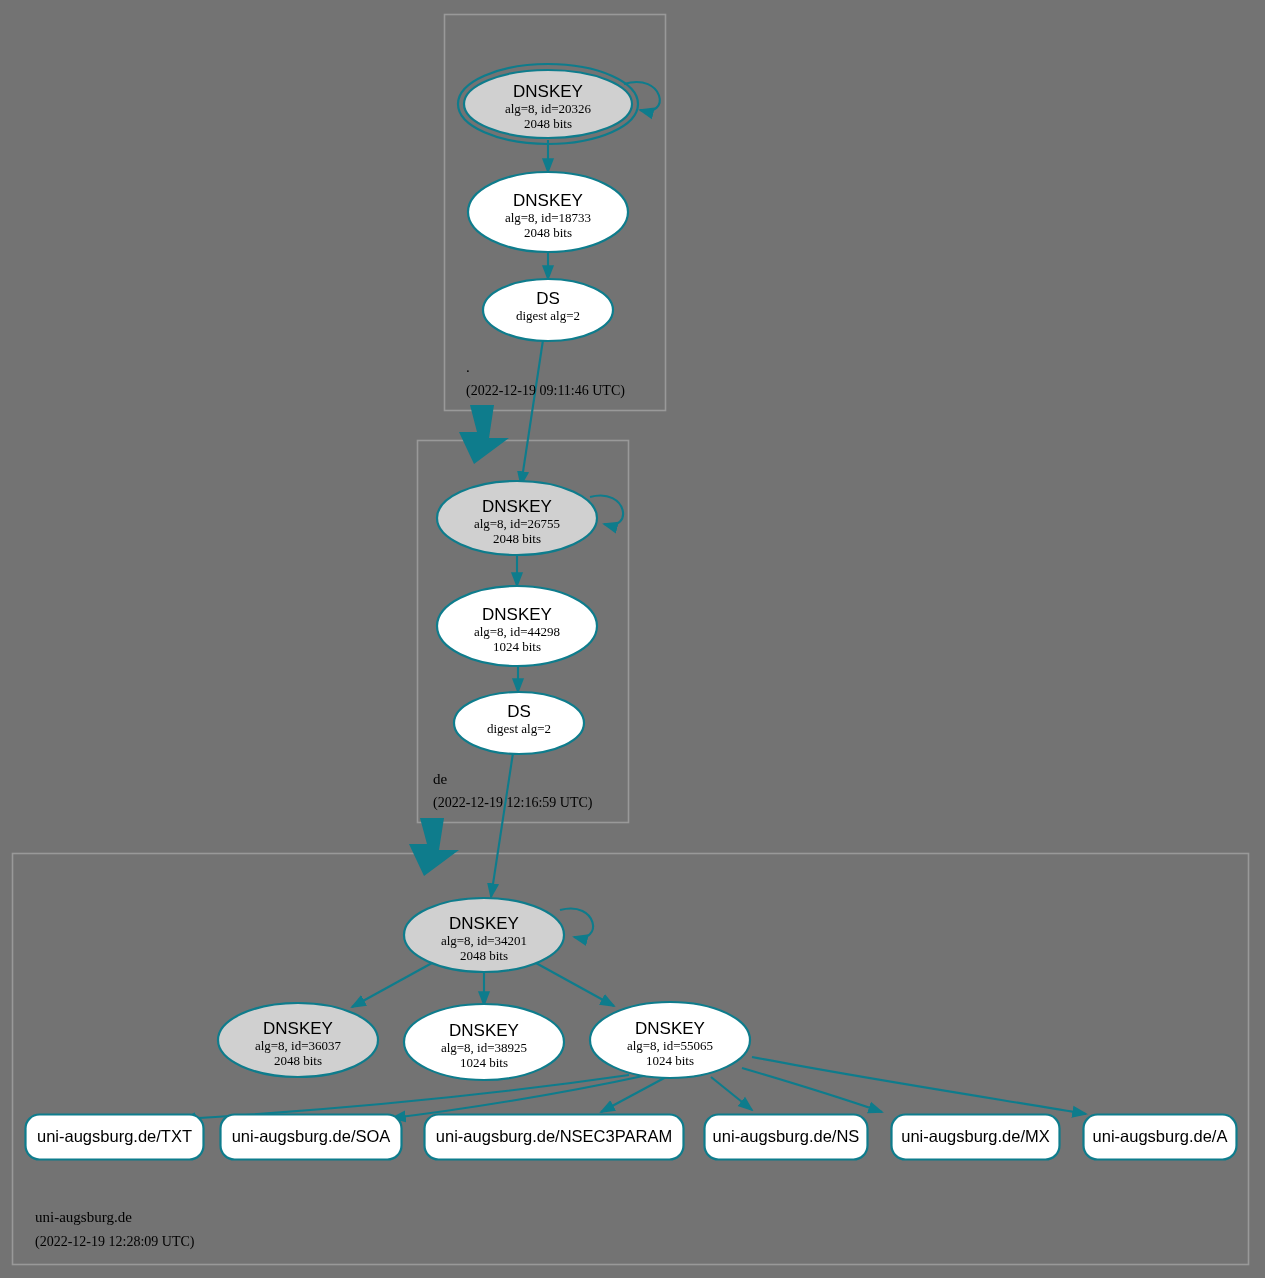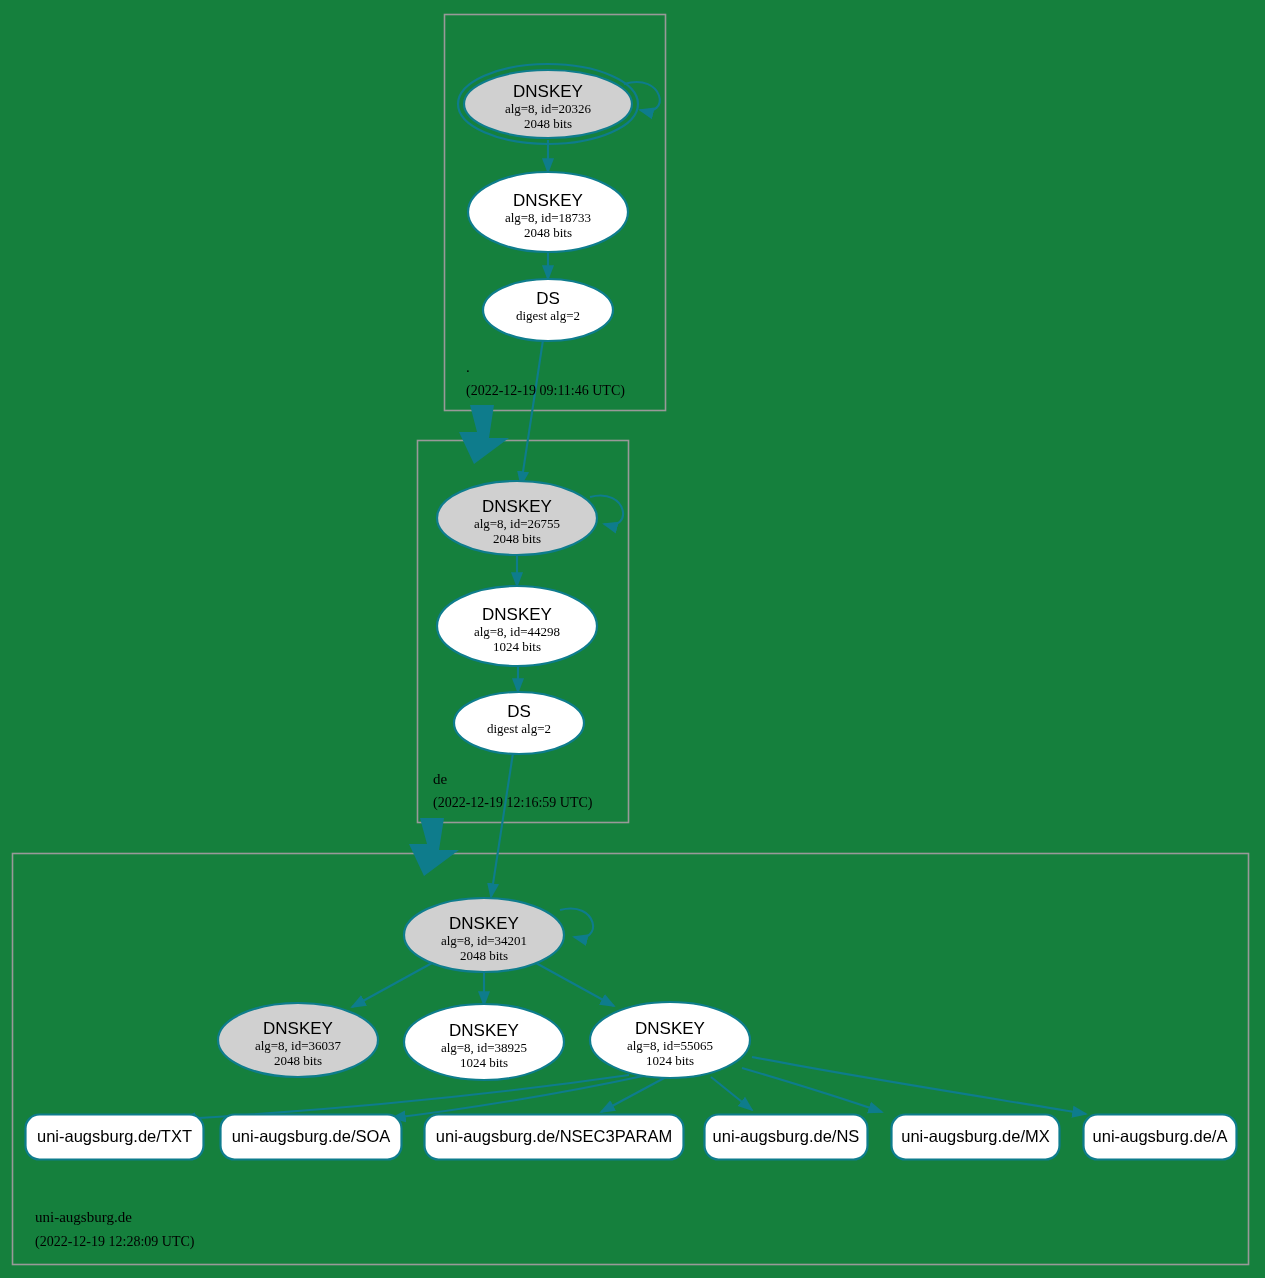--- a/index.html
+++ b/index.html
@@ -4,21 +4,21 @@
 <style>
   html, body {
     margin: 0;
     padding: 0;
     background: #ffffff;
   }
   #canvas {
     position: relative;
     width: 1265px;
     height: 1278px;
-    background: #15803d;
+    background: #737373;
     font-family: "Liberation Sans", sans-serif;
     overflow: hidden;
   }
   svg.layer {
     position: absolute;
     left: 0;
     top: 0;
     width: 1265px;
     height: 1278px;
   }

